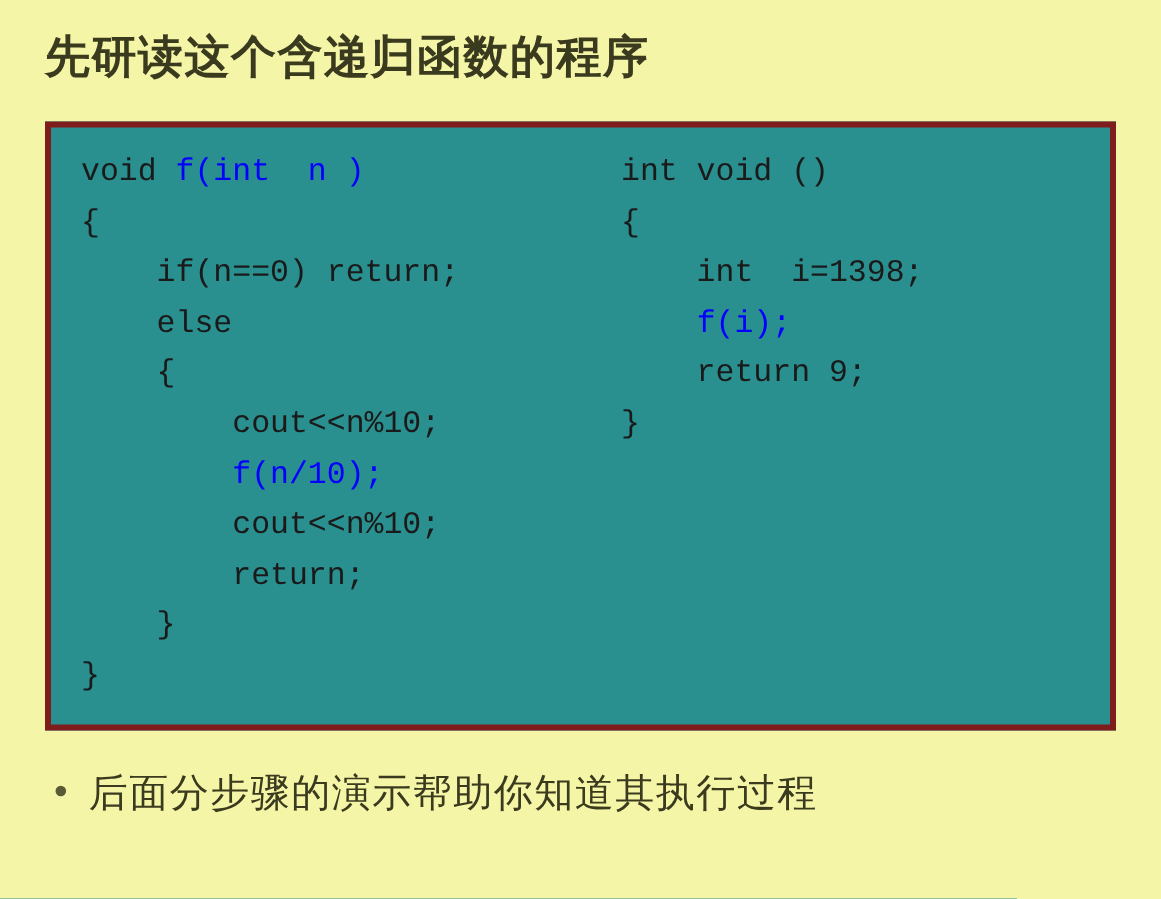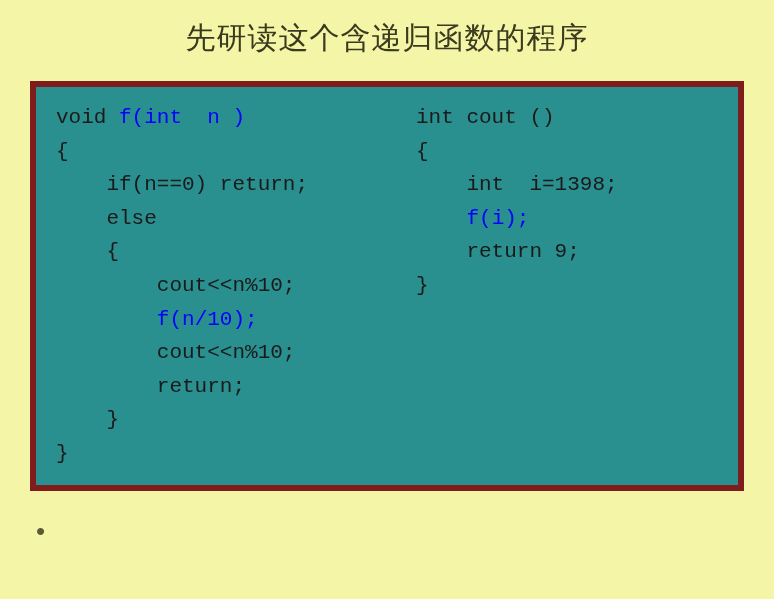--- a/index.html
+++ b/index.html
@@ -6,29 +6,28 @@
     body {
       background: #f5f5a7;
       width: 774px;
       height: 599px;
       font-family: "Microsoft YaHei", "SimHei", sans-serif;
       padding: 18px 30px;
       overflow: hidden;
     }
     .title {
       font-size: 30px;
-      font-weight: normal;
+      font-weight: bold;
       color: #3a3a1f;
       margin-bottom: 22px;
       letter-spacing: 1px;
-      text-align: center;
     }
     .code-block {
       background: #2a8f8f;
-      border: 6px solid #7f1d1d;
+      border: 4px solid #7f1d1d;
       padding: 14px 20px 14px 20px;
       display: flex;
       gap: 30px;
     }
     .code-col {
       font-family: "Consolas", "Courier New", monospace;
       font-size: 21px;
       line-height: 1.6;
       white-space: pre;
       color: #1a1a1a;
@@ -63,23 +62,24 @@
 <span>{</span>
 <span>    if(n==0) return;</span>
 <span>    else</span>
 <span>    {</span>
 <span>        cout&lt;&lt;n%10;</span>
 <span>        </span><span class="kw-blue">f(n/10);</span>
 <span>        cout&lt;&lt;n%10;</span>
 <span>        return;</span>
 <span>    }</span>
 <span>}</span></div>
-  <div class="code-col"><span>int cout ()</span>
+  <div class="code-col"><span>int void ()</span>
 <span>{</span>
 <span>    int  i=1398;</span>
 <span>    </span><span class="kw-blue">f(i);</span>
 <span>    return 9;</span>
 <span>}</span></div>
 </div>
 
 <div class="bullet-row">
   <span class="bullet-dot">•</span>
+  <span class="bullet-text">后面分步骤的演示帮助你知道其执行过程</span>
 </div>
 
 </body></html>

